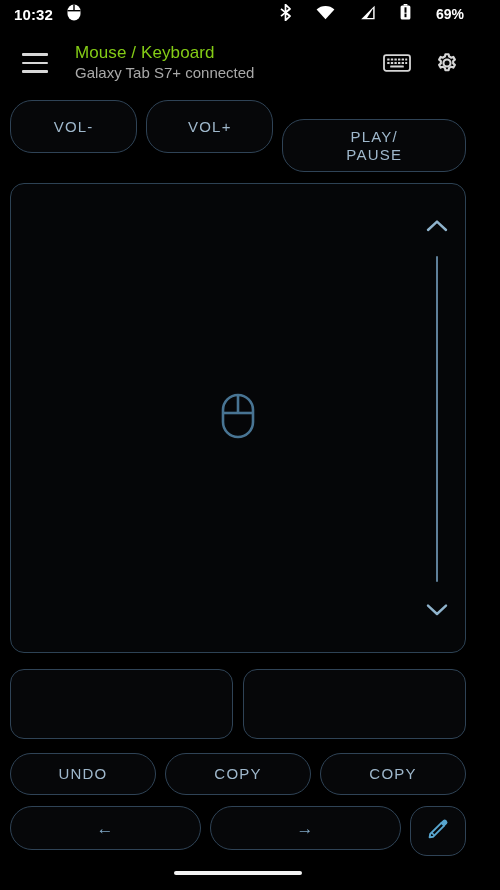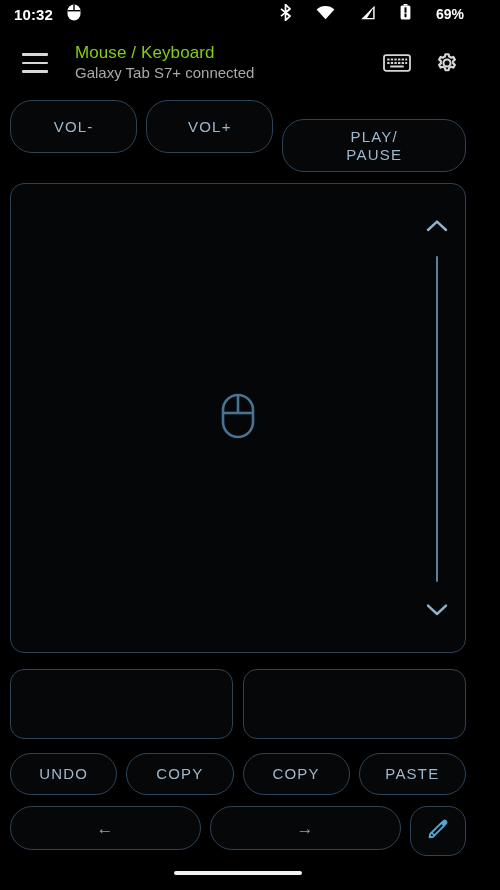--- a/index.html
+++ b/index.html
@@ -396,23 +396,20 @@
   <div class="edit-row">
     <div class="obtn">
       <span class="obtn-label">UNDO</span>
     </div>
     <div class="obtn">
       <span class="obtn-label">COPY</span>
     </div>
     <div class="obtn">
       <span class="obtn-label">COPY</span>
     </div>
-    <div class="obtn">
-      <span class="obtn-label">PASTE</span>
-    </div>
   </div>
 
   <div class="nav-row">
     <div class="obtn nav-btn">
       <span class="arrow-glyph">←</span>
     </div>
     <div class="obtn nav-btn">
       <span class="arrow-glyph">→</span>
     </div>
     <div class="obtn btn-pencil">

